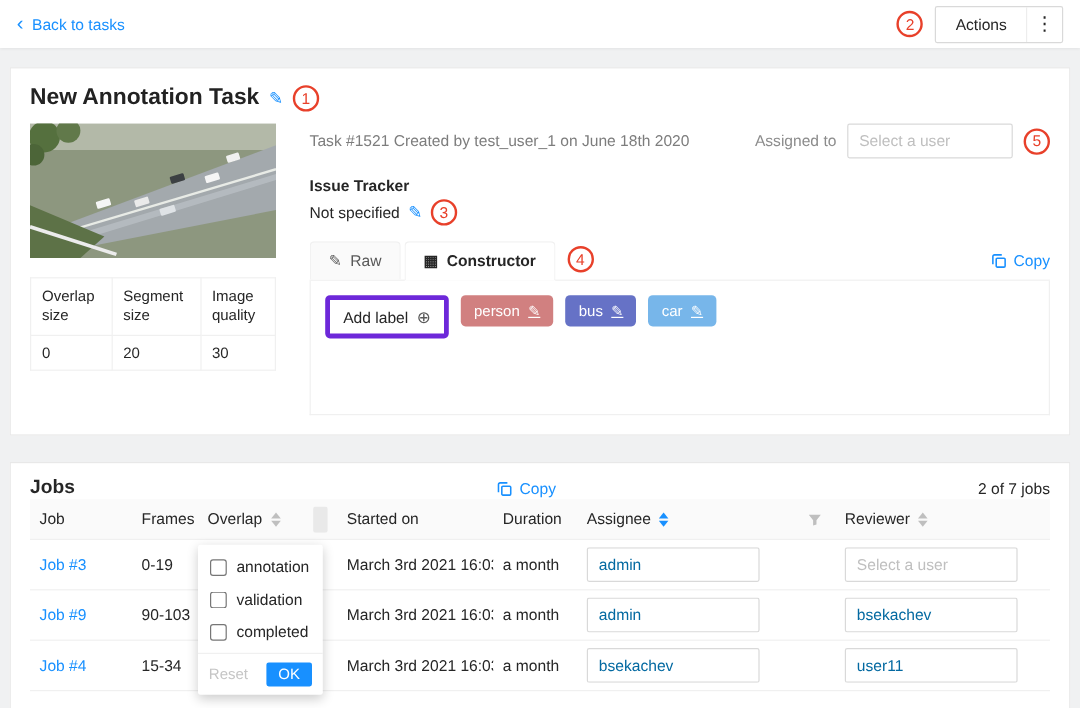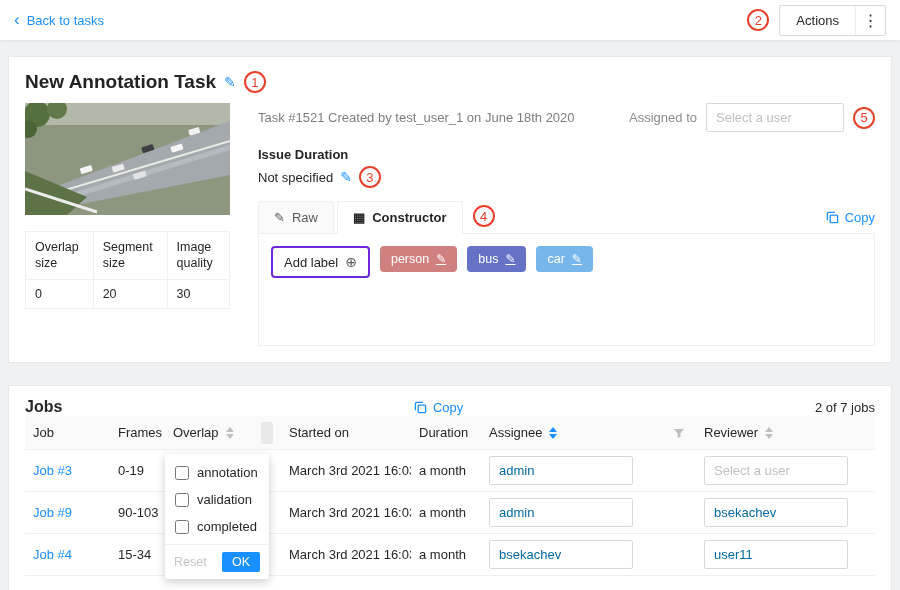--- a/index.html
+++ b/index.html
@@ -66,21 +66,21 @@
   .tabs-row { display:flex; align-items:flex-end; margin-top:13px; border-bottom:1px solid #f0f0f0; position:relative; }
   .tab { display:flex; align-items:center; gap:7px; padding:8px 15px; cursor:pointer; font-size:13px; border-radius:4px 4px 0 0; }
   .tab-raw { color:#595959; background:#fafafa; border:1px solid #f0f0f0; border-bottom:none; margin-right:3px; }
   .tab-active { background:#fff; border:1px solid #f0f0f0; border-bottom:1px solid #fff; margin-bottom:-1px; font-weight:600; color:#262626; }
   .tabicon { font-size:13px; }
   .tabs-badge { margin-left:10px; margin-bottom:6px; }
   .copy-link { margin-left:auto; display:flex; align-items:center; gap:6px; color:#1890ff; cursor:pointer; padding-bottom:8px; }
 
   .labels-box { border:1px solid #f0f0f0; border-top:none; padding:12px; height:112px; display:flex; gap:10px; align-items:flex-start; }
   .add-label-btn {
-    display:flex; align-items:center; gap:7px; background:#fff; border:2px solid #6d28d9;
+    display:flex; align-items:center; gap:7px; background:#fff; border:4px solid #6d28d9;
     border-radius:4px; padding:6px 11px; font-size:13px; font-family:inherit; cursor:pointer; color:#262626;
   }
   .plus-circle { font-size:14px; color:#595959; }
   .chip {
     display:inline-flex; align-items:center; gap:7px; color:#fff; border-radius:4px;
     padding:6px 11px; font-size:12.5px; cursor:pointer;
   }
   .chip .chip-pencil { color:#fff; font-size:12px; text-decoration:underline; }
 
   
@@ -188,21 +188,21 @@
     <div class="task-right">
       <div class="meta-row">
         <span class="meta-text">Task #1521 Created by test_user_1 on June 18th 2020</span>
         <div class="assigned">
           <span class="assigned-label">Assigned to</span>
           <input class="ant-input" placeholder="Select a user" style="">
           <span class="numbadge">5</span>
         </div>
       </div>
 
-      <div class="issue-label">Issue Duration</div>
+      <div class="issue-label">Issue Tracker</div>
       <div class="issue-row">
         <span>Not specified</span>
         <span class="pencil">✎</span>
         <span class="numbadge">3</span>
       </div>
 
       <div class="tabs-row">
         <div class="tab tab-raw">
           <span class="tabicon">✎</span>
           <span>Raw</span>

